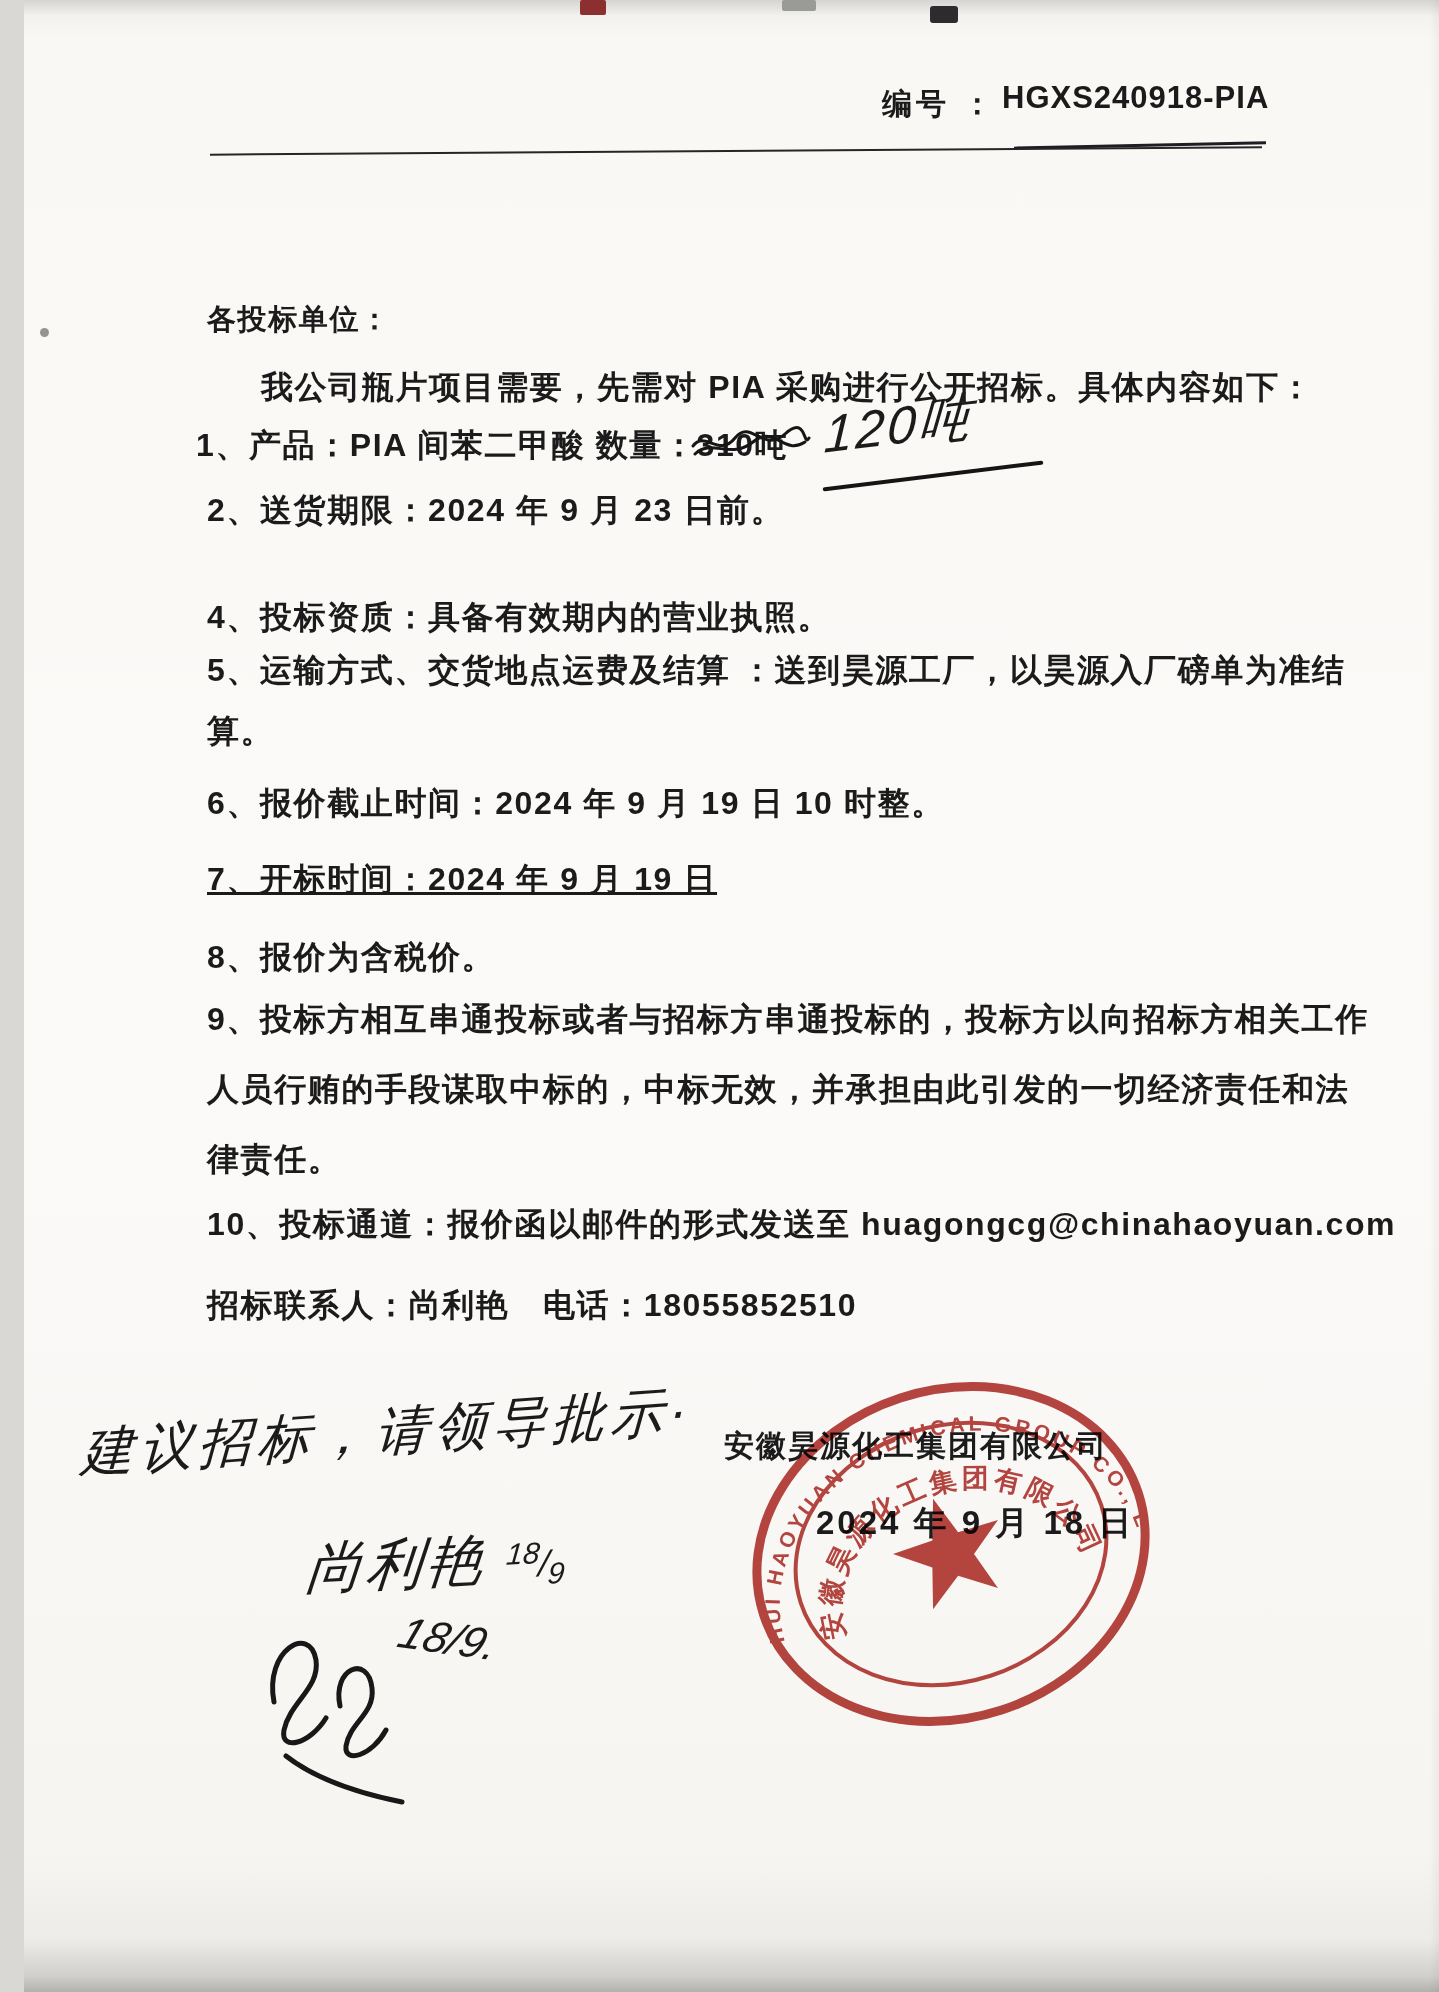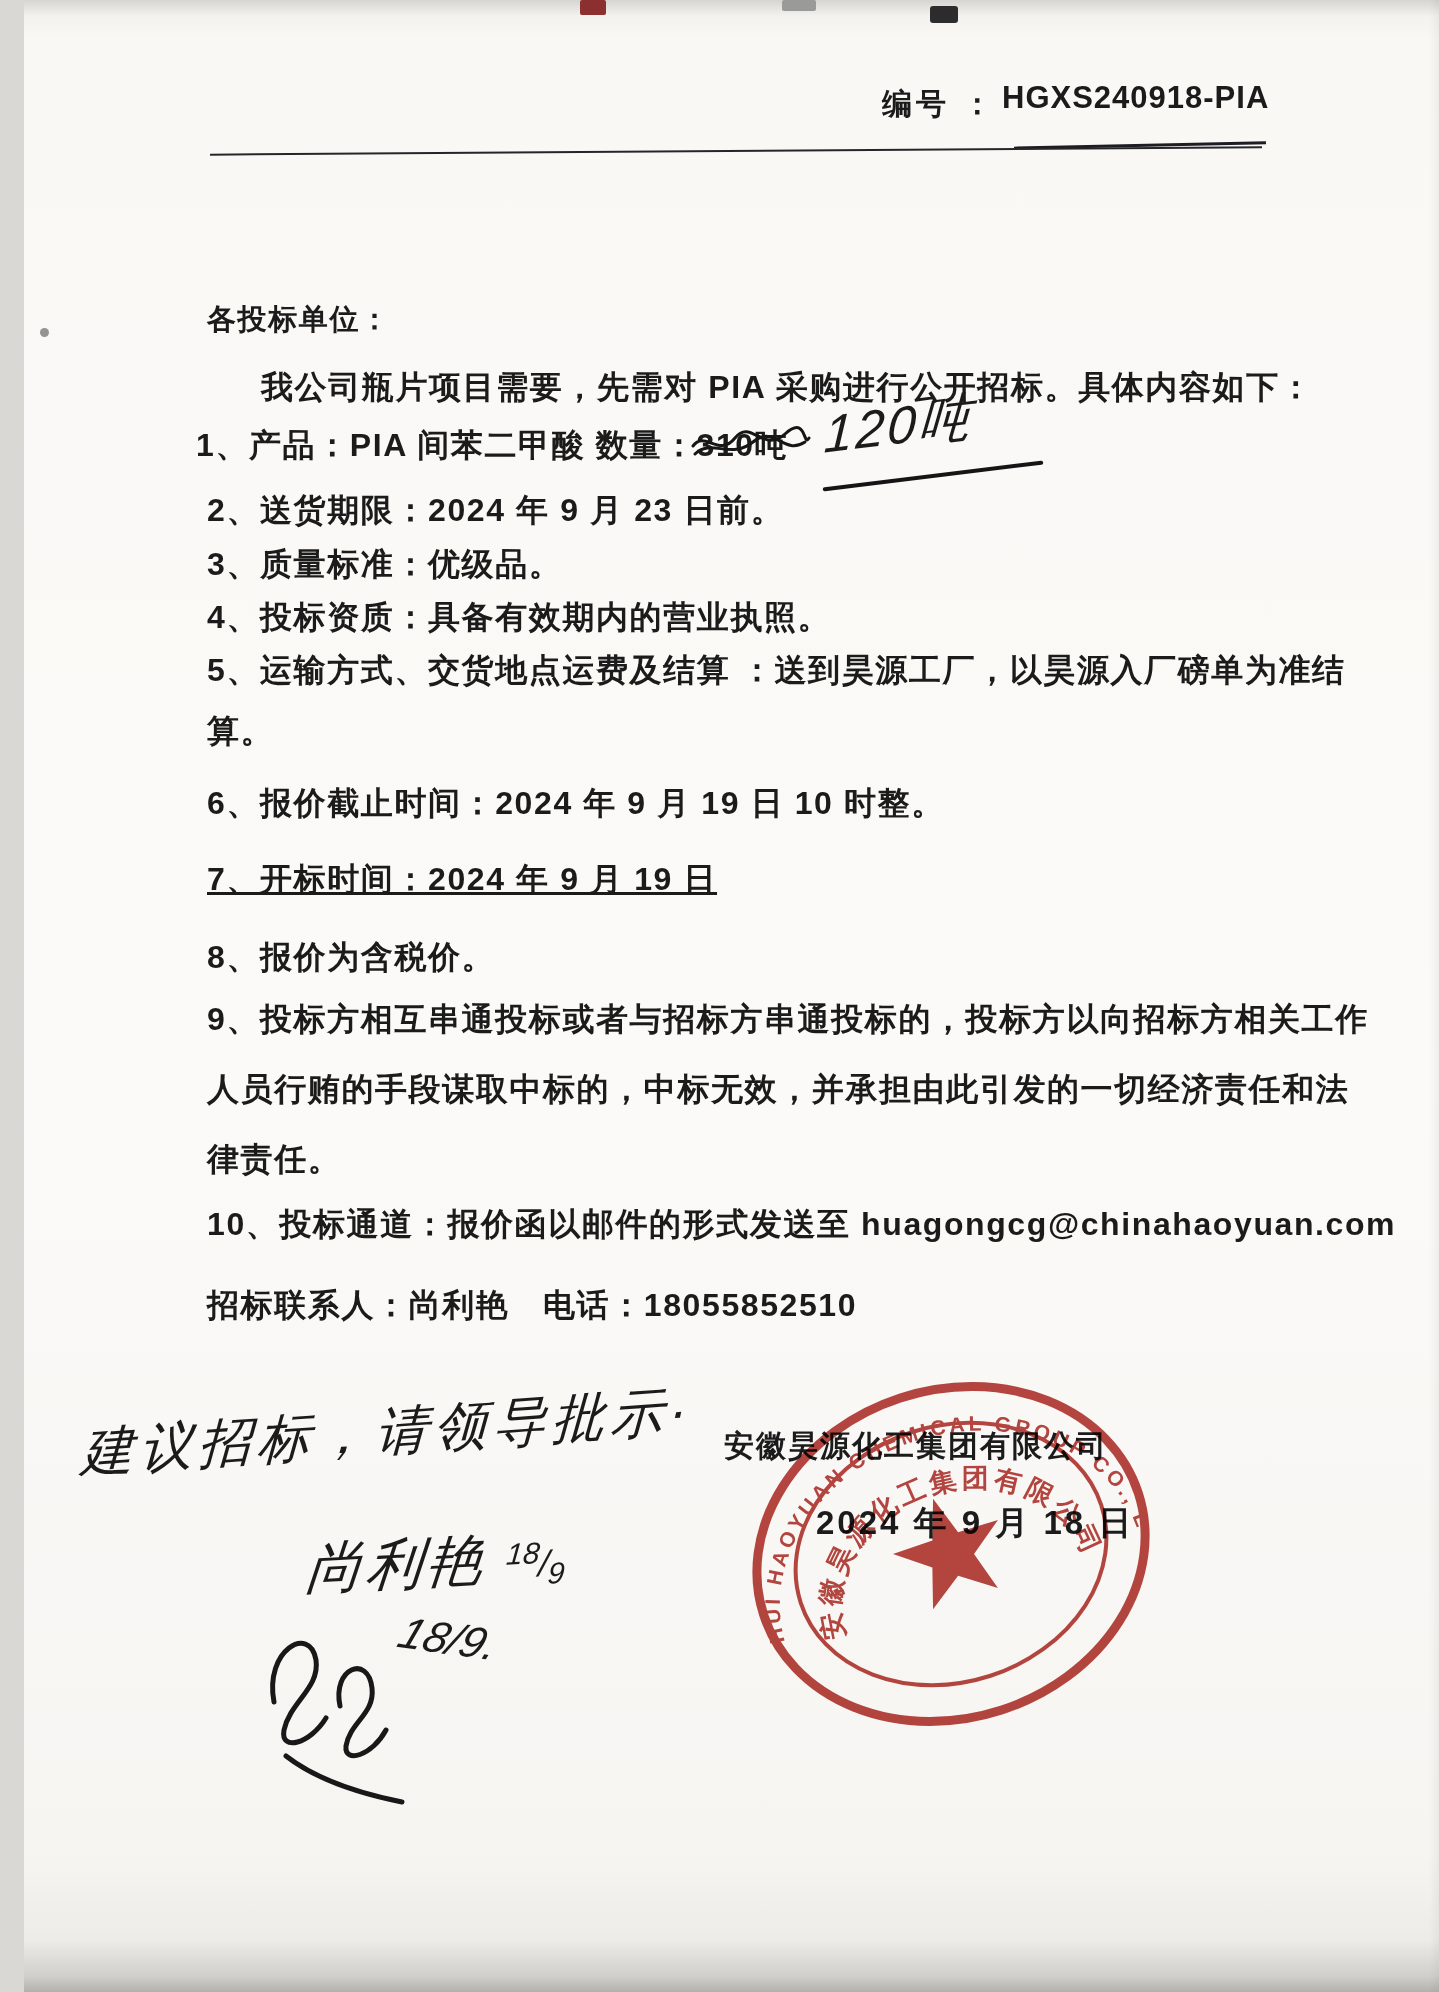--- a/index.html
+++ b/index.html
@@ -67,23 +67,20 @@
           <path d="M2,20 C14,4 28,32 44,12 S72,28 94,8 112,22 118,12" fill="none" stroke="#161616" stroke-width="3" stroke-linecap="round"></path>
           <path d="M4,28 C20,12 40,34 62,16 S92,30 114,16" fill="none" stroke="#161616" stroke-width="3" stroke-linecap="round"></path>
         </svg></span>
   </div>
   <div class="hw-qty handwrite">120吨</div>
   <div class="hw-qty-underline"></div>
 
   <div class="line" style="left:183px;top:489px;">
     <span>2、</span><span>送货期限：2024 年 9 月 23 日前。</span>
   </div>
-  <div class="line" style="left:183px;top:543px;">
-    <span>3、</span><span>质量标准：优级品。</span>
-  </div>
   <div class="line" style="left:183px;top:596px;">
     <span>4、</span><span>投标资质：具备有效期内的营业执照。</span>
   </div>
   <div class="line" style="left:183px;top:649px;">
     <span>5、</span><span>运输方式、交货地点运费及结算 ：送到昊源工厂，以昊源入厂磅单为准结</span>
   </div>
   <div class="line" style="left:183px;top:710px;">算。</div>
 
   <div class="line" style="left:183px;top:782px;">
     <span>6、</span><span>报价截止时间：2024 年 9 月 19 日 10 时整。</span>

